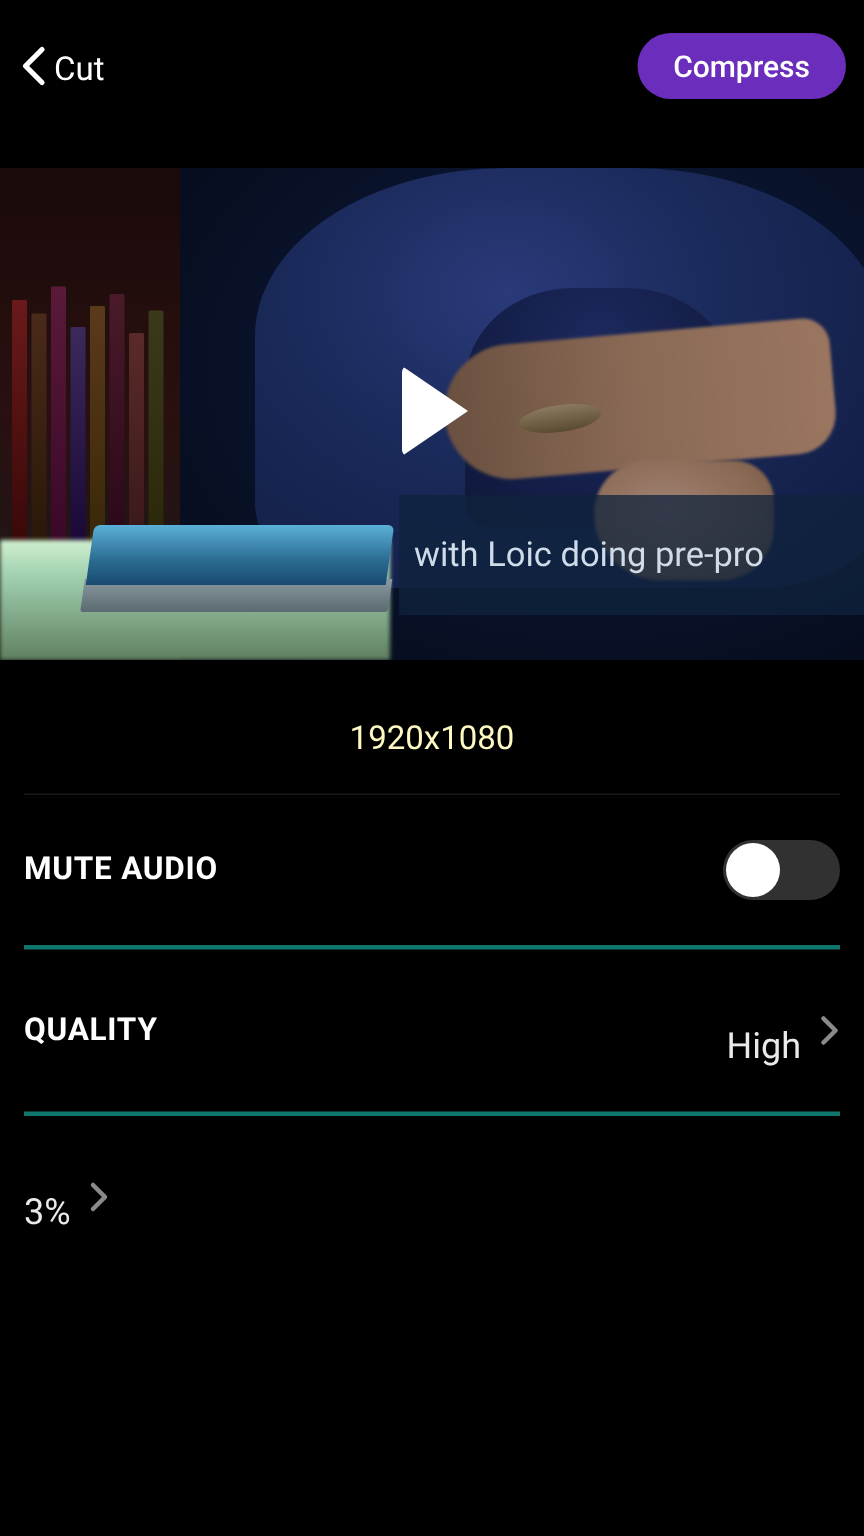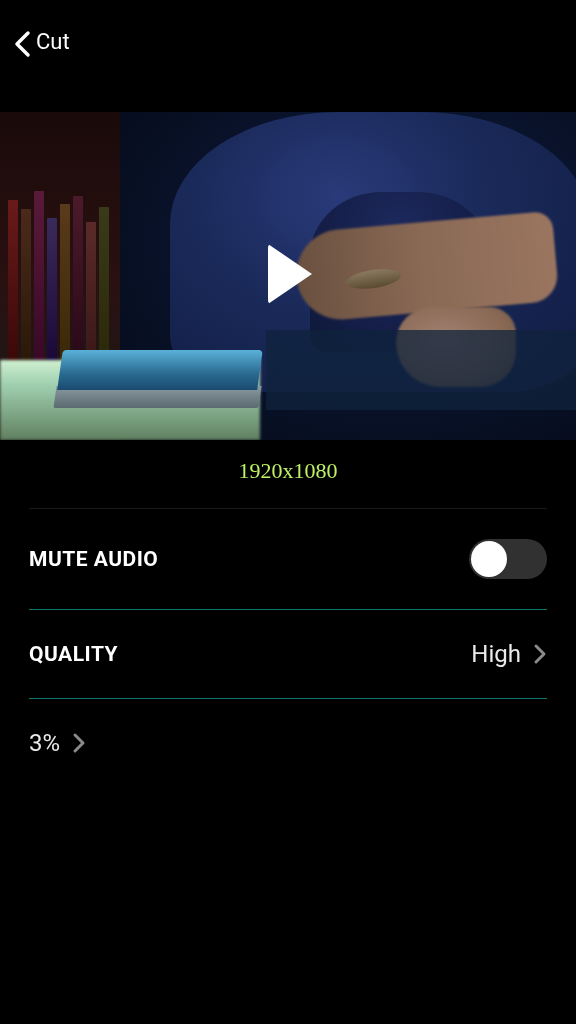--- a/index.html
+++ b/index.html
@@ -17,21 +17,21 @@
     }
     .header {
       display: flex;
       align-items: center;
       justify-content: space-between;
       padding: 18px 12px;
       height: 88px;
     }
     .back-button {
       display: flex;
-      align-items: flex-start;
+      align-items: flex-end;
       gap: 4px;
       cursor: pointer;
     }
     .back-chevron svg {
       display: block;
     }
     .back-label {
       font-size: 22px;
       font-weight: 400;
     }
@@ -205,51 +205,51 @@
       height: 0;
       border-left: 44px solid #fff;
       border-top: 30px solid transparent;
       border-bottom: 30px solid transparent;
       margin-left: 12px;
       border-radius: 4px;
     }
     .dimensions {
       text-align: center;
       font-size: 22px;
-      color: #bef264;
-      padding: 18px 0 24px;
-      font-family: Liberation Serif, serif;
+      color: #fef9c3;
+      padding: 40px 0 24px;
     }
     .settings {
-      padding: 0 29px;
+      padding: 0 16px;
     }
     .setting-row {
       display: flex;
       align-items: center;
       justify-content: space-between;
       padding: 30px 0;
-      border-top: 1px solid #0f766e;
+      border-top: 3px solid #0f766e;
       cursor: pointer;
     }
     .setting-row:first-child {
       border-top: 1px solid #1a1a1a;
     }
     .setting-label {
       font-size: 21px;
       font-weight: 700;
       letter-spacing: 0.5px;
     }
     .setting-right {
       display: flex;
       align-items: center;
       gap: 12px;
     }
     .setting-value {
       font-size: 24px;
       color: #eaeaea;
+      margin-top: 20px;
     }
     .chevron-right svg {
       display: block;
     }
     .toggle {
       width: 78px;
       height: 40px;
       background: #313131;
       border-radius: 20px;
       position: relative;
@@ -269,20 +269,23 @@
 <body>
 
 <div class="header">
   <div class="back-button">
     <span class="back-chevron">
       <svg width="20" height="30" viewBox="0 0 20 30">
         <polyline points="16,4 5,15 16,26" stroke="#fff" stroke-width="3.5" fill="none" stroke-linecap="round" stroke-linejoin="round"></polyline>
       </svg>
     </span>
     <span class="back-label">Cut</span>
+  </div>
+  <div class="compress-button">
+    <span>Compress</span>
   </div>
 </div>
 
 <div class="video-preview">
   <div class="video-scene">
     <div class="bg-shelf"></div>
     <div class="book-spines">
       <div class="book-spine"></div>
         <div class="book-spine"></div>
         <div class="book-spine"></div>
@@ -295,20 +298,21 @@
     <div class="bg-dark"></div>
     <div class="person-torso"></div>
     <div class="tshirt"></div>
     <div class="arm"></div>
     <div class="hand"></div>
     <div class="bracelet"></div>
     <div class="desk"></div>
     <div class="notebook-side"></div>
     <div class="notebook"></div>
     <div class="subtitle-box">
+      <div class="subtitle-line">with Loic doing pre-pro</div>
     </div>
   </div>
   <div class="play-button">
     <span>
       <div class="play-triangle"></div>
     </span>
   </div>
 </div>
 
 <div class="dimensions">1920x1080</div>

